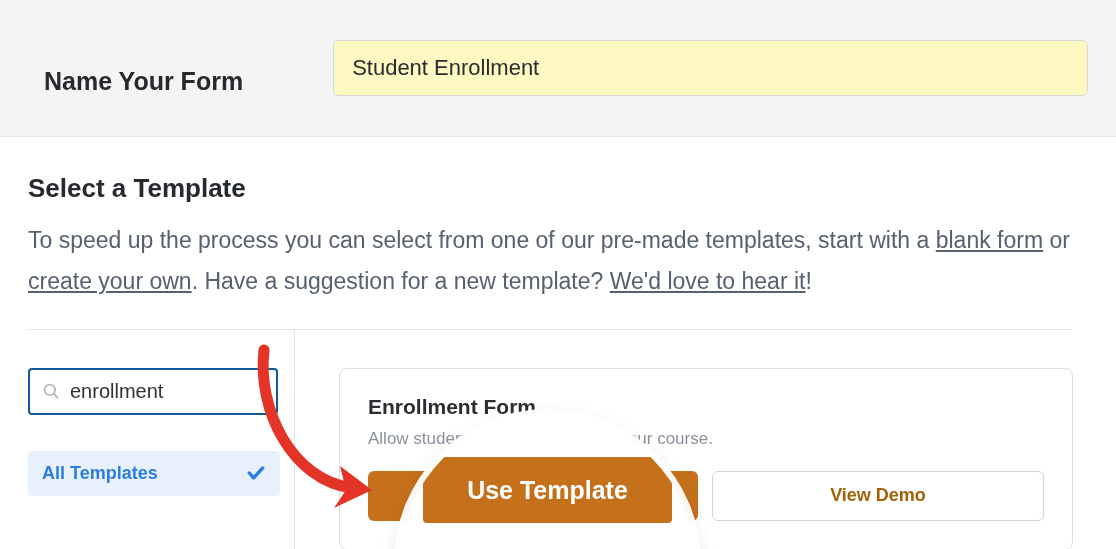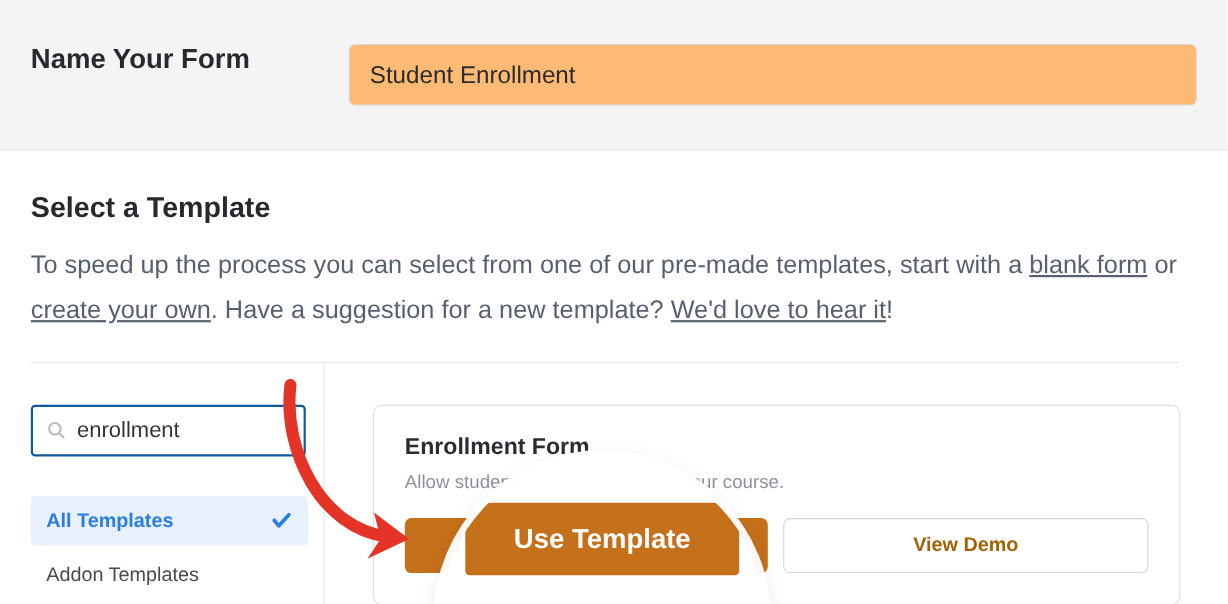--- a/index.html
+++ b/index.html
@@ -8,39 +8,39 @@
       width: 1116px;
       height: 549px;
       background: #fff;
       color: #26292e;
       position: relative;
       overflow: hidden;
     }
     .header-bar {
       background: #f4f4f4;
       border-bottom: 1px solid #e8e8e8;
-      padding: 40px 28px 40px 28px;
-      display: flex;
-      align-items: flex-start;
+      padding: 40px 28px 40px 44px;
+      display: flex;
+      align-items: flex-end;
       gap: 90px;
     }
     .name-label {
       font-size: 25px;
       font-weight: 700;
       color: #26292e;
     }
     .name-input {
       flex: 1;
       height: 56px;
       border: 1px solid #d8d8d8;
       border-radius: 6px;
       padding: 0 18px;
       font-size: 22px;
       color: #2b2b2b;
-      background: #fdba74;
+      background: #fef9c3;
       outline: none;
     }
     .content {
       padding: 36px 44px 0 28px;
     }
     .section-title {
       font-size: 26px;
       font-weight: 700;
       margin-bottom: 16px;
     }
@@ -220,23 +220,20 @@
           <line x1="21" y1="21" x2="16" y2="16"></line>
         </svg>
         <input type="text" value="enrollment" style="">
       </div>
       <div class="cat-item active">
         <span>All Templates</span>
         <svg class="check" width="20" height="20" viewBox="0 0 24 24" fill="none" stroke="currentColor" stroke-width="4" stroke-linecap="round" stroke-linejoin="round">
           <polyline points="4 12 9 18 20 6"></polyline>
         </svg>
       </div>
-      <div class="cat-item normal">
-        <span>Addon Templates</span>
-      </div>
     </div>
 
     <div class="main-area">
       <div class="template-card">
         <div class="card-title">Enrollment Form</div>
         <div class="card-desc">Allow students to easily apply for your course.</div>
         <div class="card-actions">
           <button class="btn btn-primary">Use Template</button>
           <button class="btn btn-secondary">View Demo</button>
         </div>

